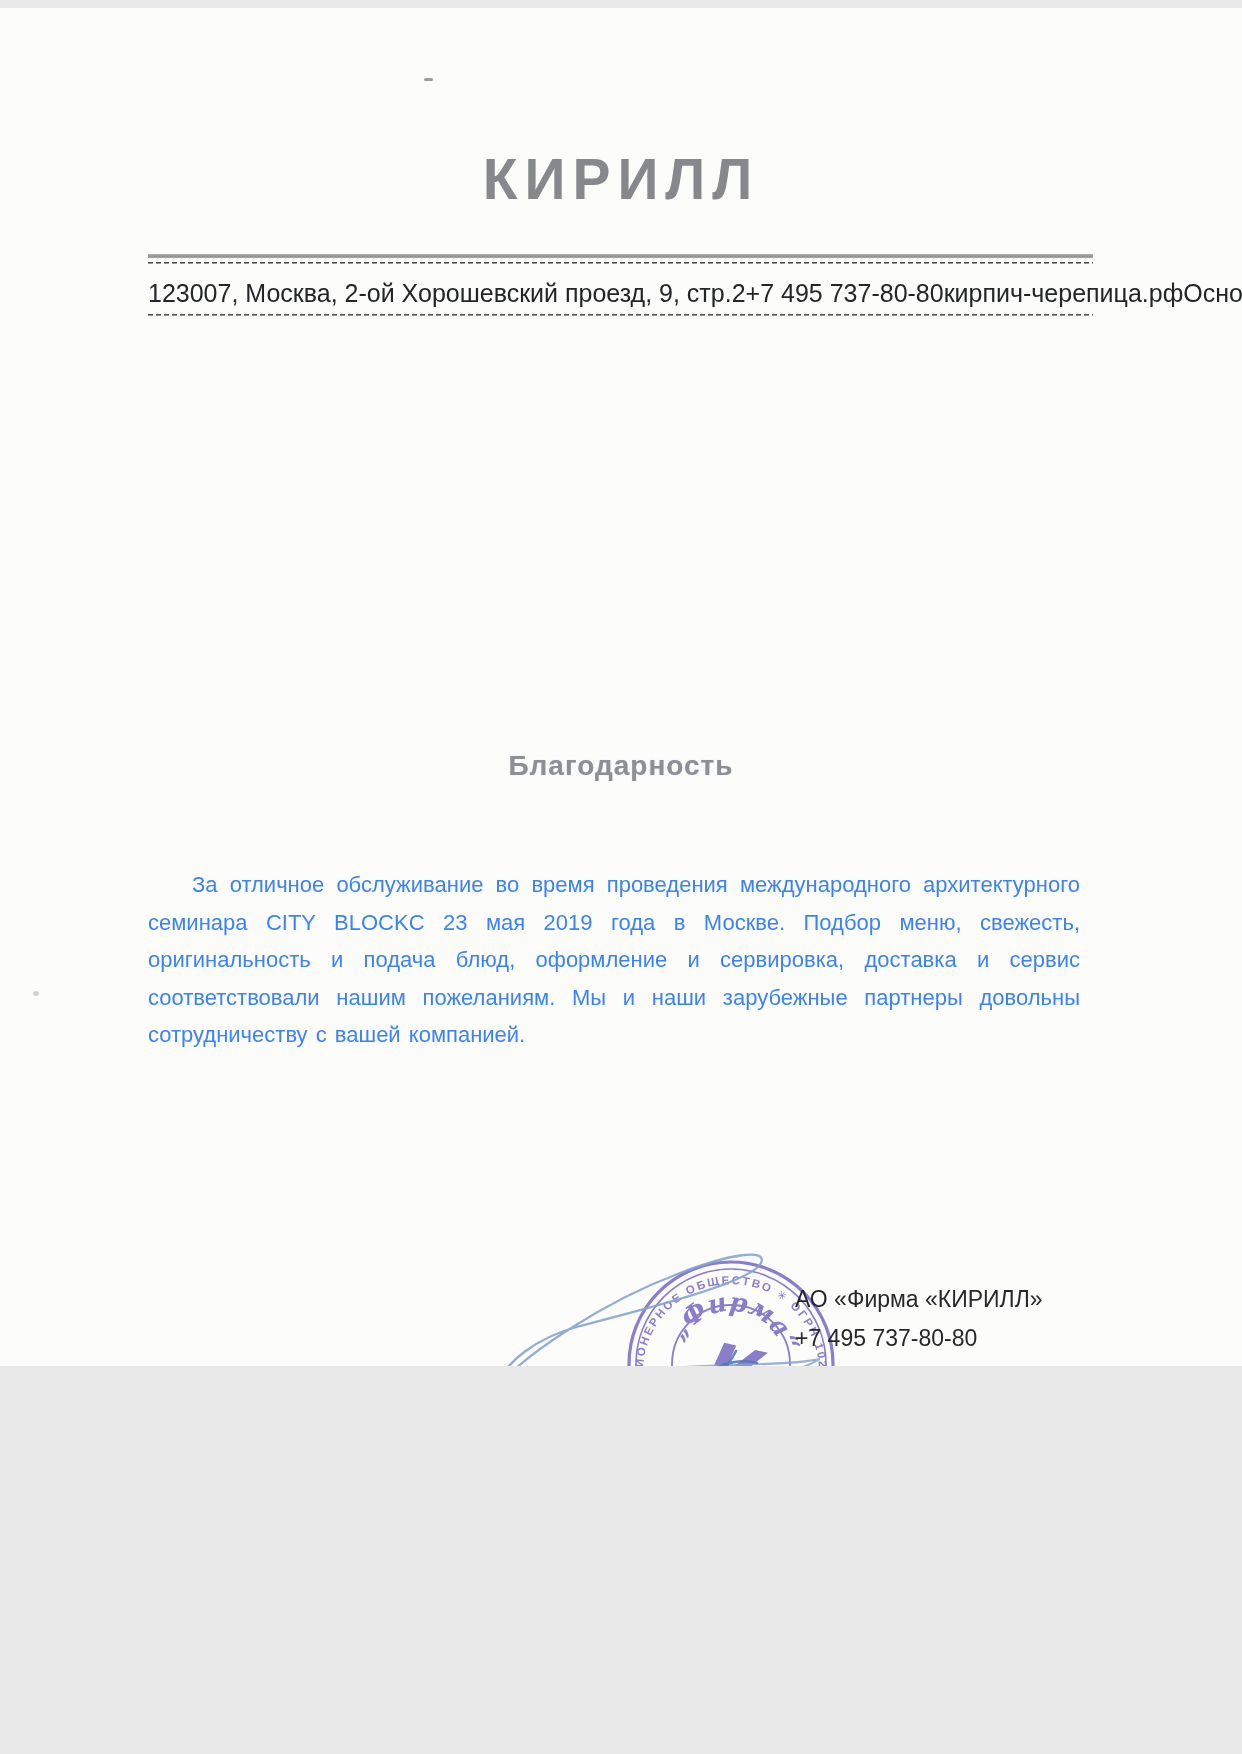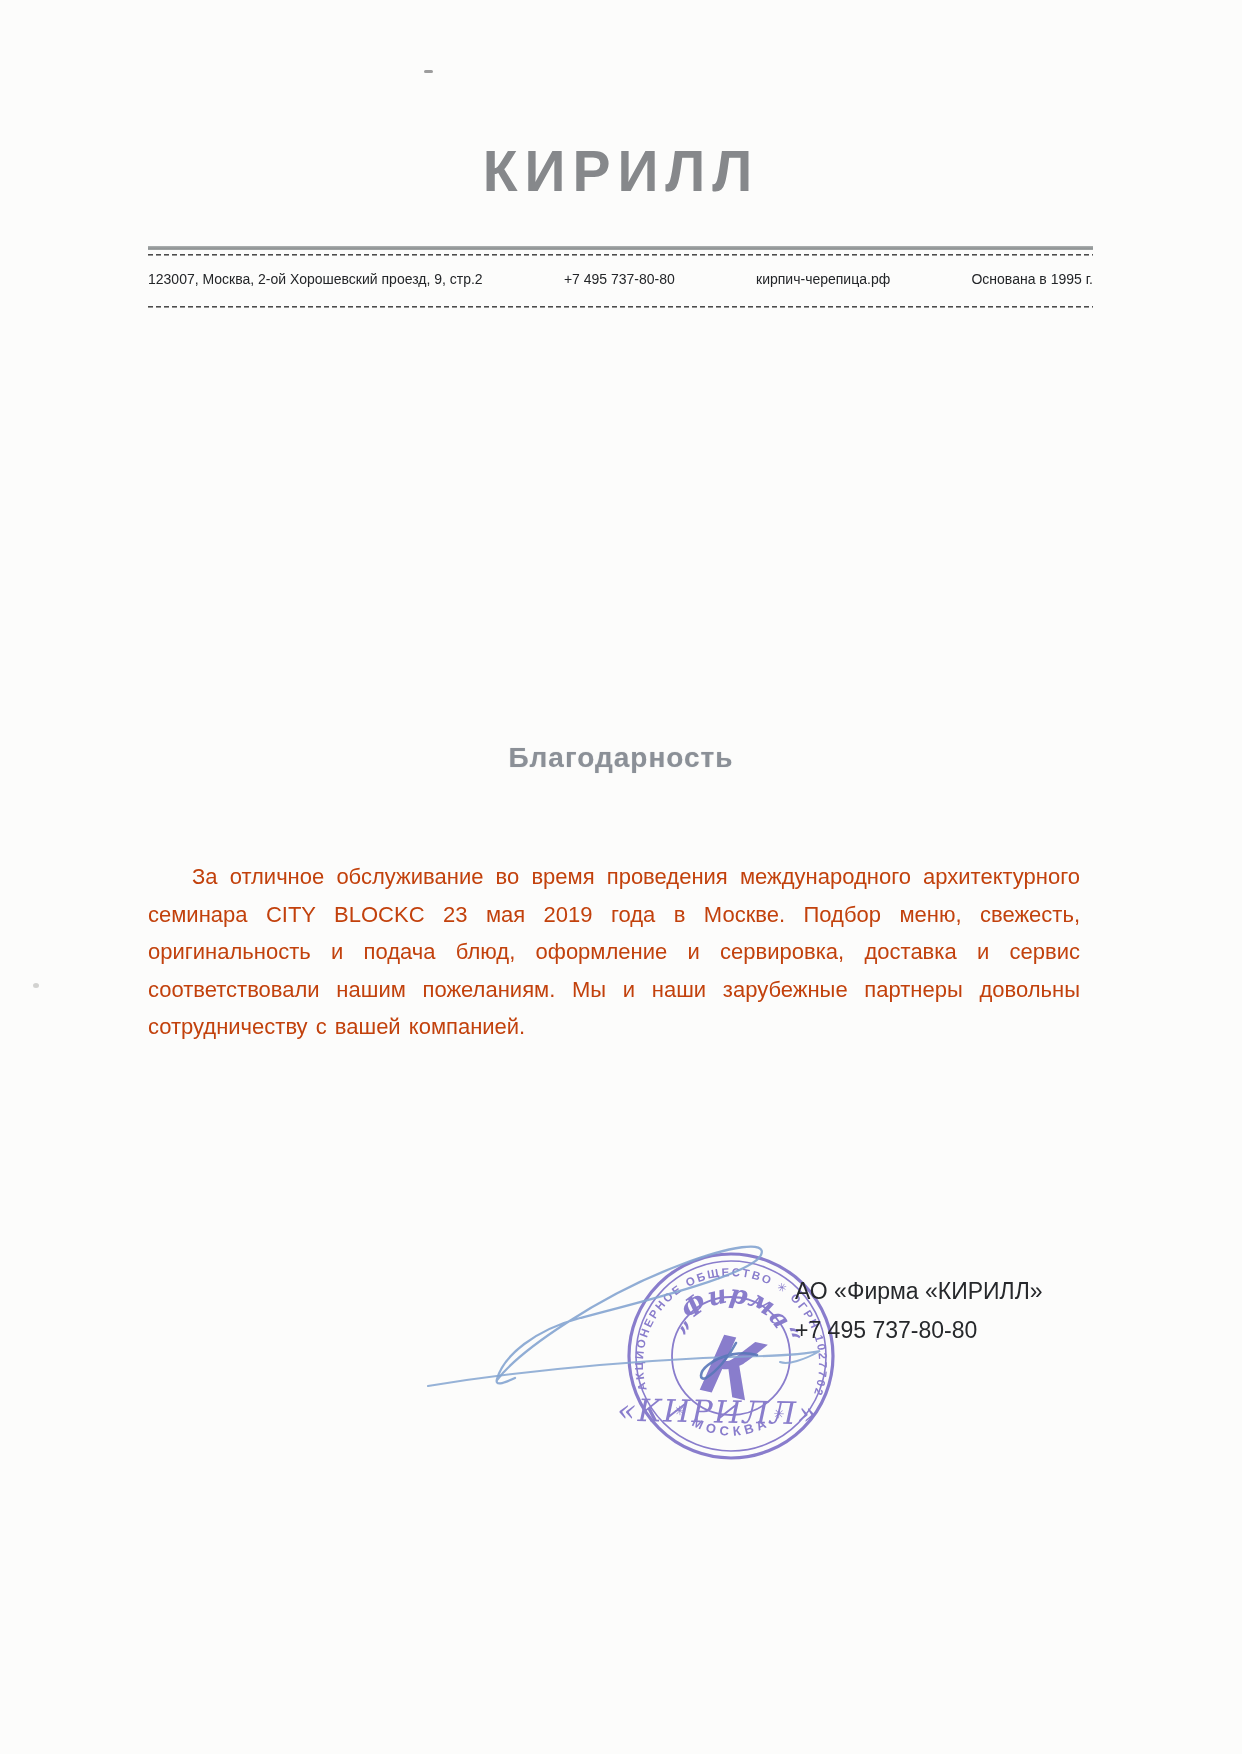--- a/index.html
+++ b/index.html
@@ -1,18 +1,18 @@
 <!DOCTYPE html>
 <html><head>
 <meta charset="utf-8">
 <style>
   html,body{margin:0;padding:0;}
   body{background:#e8e8e8;font-family:"Liberation Sans","DejaVu Sans",sans-serif;}
   .page{
-    position:relative;width:1242px;height:1754px;margin:0 auto;
+    position:relative;width:1242px;height:1358px;margin:8px auto;
     background:#fcfcfb;overflow:hidden;color:#26282a;
   }
   
   .logo-block{position:absolute;top:146px;left:0;width:1242px;text-align:center;}
   .logo-title{
     font-size:57px;font-weight:bold;letter-spacing:7px;color:#86888b;
     line-height:50px;transform:scaleY(1.02);
   }
   .logo-subtitle{
     margin-top:7px;font-size:27px;font-weight:normal;letter-spacing:3px;color:#8e9093;
@@ -24,35 +24,35 @@
   .rule-dashed{
     position:absolute;left:148px;width:945px;height:2px;
     background-image:repeating-linear-gradient(90deg,#4d4d4d 0 5px,rgba(77,77,77,0) 5px 8px);
     background-size:100% 1.6px;background-repeat:no-repeat;background-position:0 0;
   }
   .rule-dashed.top{top:254px;}
   .rule-dashed.bottom{top:306px;}
   .address-row{
     position:absolute;left:148px;top:271px;width:945px;
     display:flex;justify-content:space-between;align-items:baseline;
-    font-size:14px;color:#232528;white-space:nowrap;
+    font-size:25px;color:#232528;white-space:nowrap;
   }
   
   .recipient{position:absolute;left:860px;top:450px;font-size:23px;line-height:38.5px;color:#26282b;}
   
   .letter-title{
     position:absolute;top:742px;left:0;width:1242px;text-align:center;
     font-size:28px;font-weight:bold;letter-spacing:1px;color:#8b9097;
     text-shadow:0 0 1px rgba(139,144,151,.45);
   }
   
   .letter-body{
     position:absolute;left:148px;top:836px;width:932px;
     font-size:22px;line-height:37.5px;text-align:justify;text-indent:44px;
-    color:#c2410c;word-spacing:2px;
+    color:#3b82f6;word-spacing:2px;
   }
   
   .stamp-svg{position:absolute;left:619px;top:1244px;z-index:2;opacity:.88;}
   .signature-svg{position:absolute;left:400px;top:1200px;z-index:3;}
   .signature-block{
     position:absolute;left:795px;top:1272px;z-index:4;
     font-size:23px;line-height:38.5px;color:#26282b;
   }
   
   .artifact-dash{position:absolute;left:424px;top:70px;width:9px;height:3px;background:#9d9d9d;border-radius:2px;}

